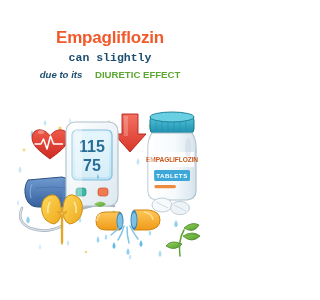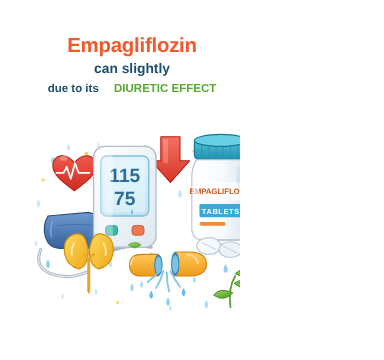--- a/index.html
+++ b/index.html
@@ -13,34 +13,34 @@
   #poster{position:relative;width:200px;height:300px;background:#fff;overflow:hidden;margin-left:10px;}
 
   
   #headline{position:absolute;left:0;top:28px;width:200px;text-align:center;}
   .h-drug{
     font-size:17px;font-weight:700;letter-spacing:-0.2px;
     line-height:20px;color:#f1592a;white-space:nowrap;
   }
   .h-sub{
     font-size:11.5px;font-weight:700;line-height:16px;
-    color:#1d4e70;margin-top:2px;
+    color:#1d4e70;margin-top:2px;font-family:Liberation Mono, monospace;
   }
   .h-main{
     font-size:14.2px;font-weight:700;line-height:17px;
     color:#e8493b;letter-spacing:-0.35px;white-space:nowrap;margin-top:1px;
   }
   .h-last{
     font-size:9.6px;font-weight:700;line-height:13px;margin-top:2px;white-space:nowrap;
   }
-  .h-last .nv{color:#1d4e70;}
+  .h-last .nv{color:#1d4e70;font-style:italic;}
   .h-last .gr{color:#5aa832;padding-left:10px;}
 
   
-  #art{position:absolute;left:12px;top:108px;width:200px;height:152px;}
+  #art{position:absolute;left:0;top:108px;width:200px;height:152px;}
   #art svg{display:block;width:200px;height:152px;}
 </style>
 </head>
 <body>
 
 <div id="poster">
 
   <div id="headline">
     <div class="h-drug">Empagliflozin</div>
     <div class="h-sub">can slightly</div>

